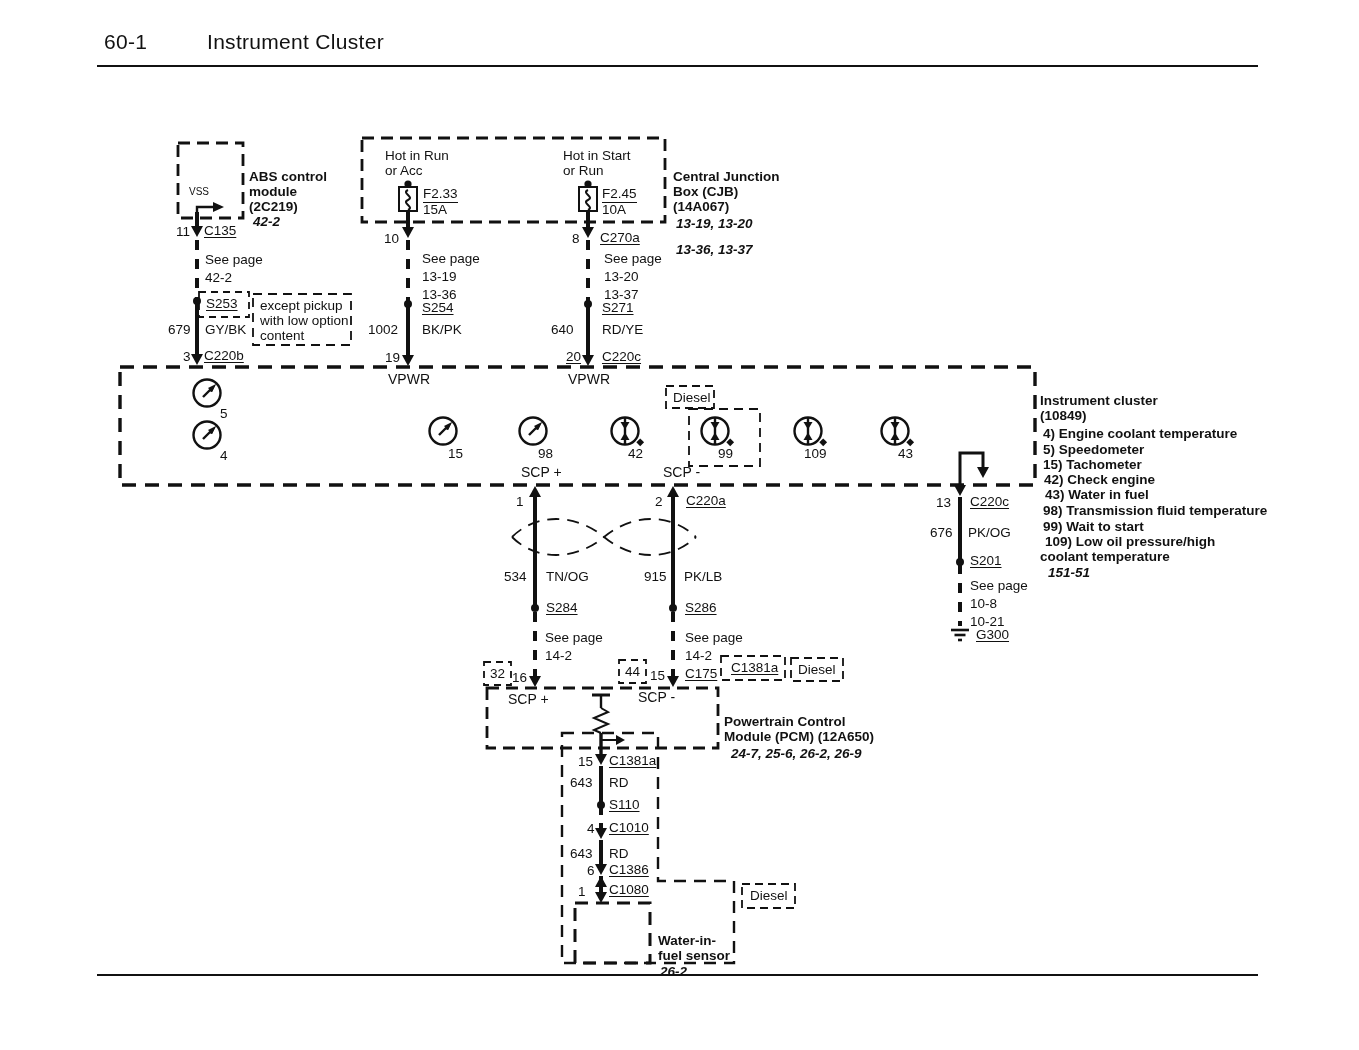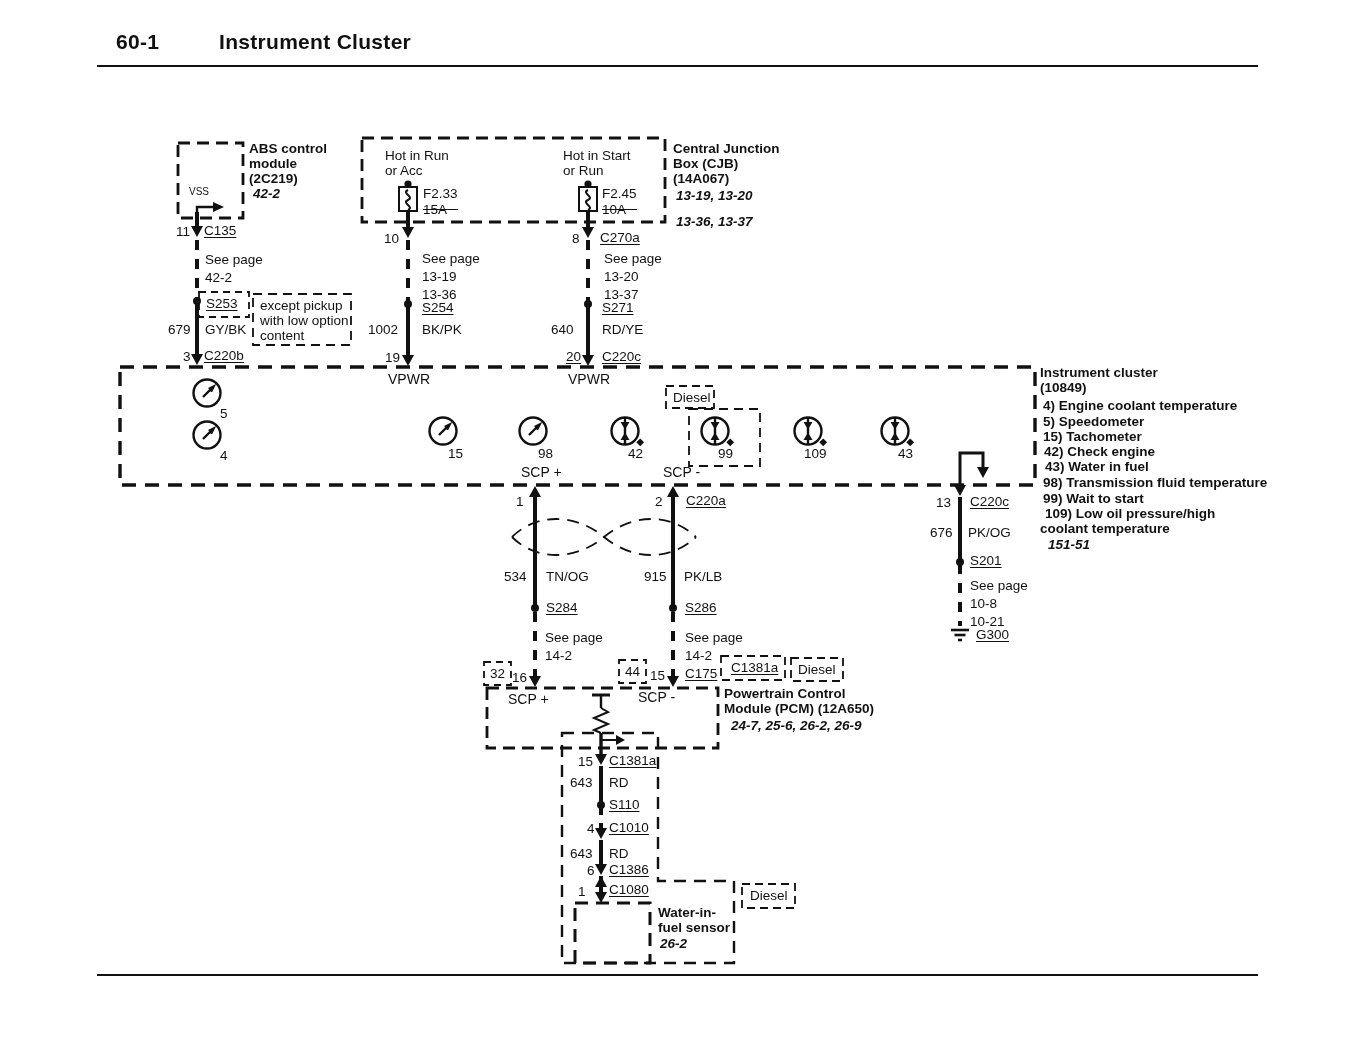--- a/index.html
+++ b/index.html
@@ -1,24 +1,24 @@
 <!DOCTYPE html>
 <html><head>
 <meta charset="utf-8">
 <style>
   html,body{margin:0;padding:0;background:#e8e8e8;}
   #page{position:relative;width:1359px;height:1050px;background:#ffffff;overflow:hidden;
         font-family:"Liberation Sans", sans-serif;color:#111;}
   svg{position:absolute;left:0;top:0;}
   .lbl{position:absolute;font-size:13.5px;line-height:15px;white-space:nowrap;color:#111;}
-  .b{font-weight:bold;}
+  .b{font-weight:bold;margin-top:28px;}
   .i{font-style:italic;}
   .u{text-decoration:underline;text-underline-offset:2px;}
-  .frac{border-bottom:1.5px solid #111;text-decoration:none;padding-bottom:8px;}
-  .hdr{font-size:21px;font-weight:bold;letter-spacing:.3px;margin-left:12px;}
+  .frac{border-bottom:1.5px solid #111;text-decoration:none;padding-bottom:1px;}
+  .hdr{font-size:21px;font-weight:normal;letter-spacing:.3px;}
   .ftr{font-size:17.5px;}
   .wm{font-size:29px;color:#8e97d8;opacity:.55;letter-spacing:1px;font-weight:bold;}
 </style>
 </head>
 <body>
 
 <div id="page">
 
 <svg width="1359" height="1050" viewBox="0 0 1359 1050">
   <defs>

